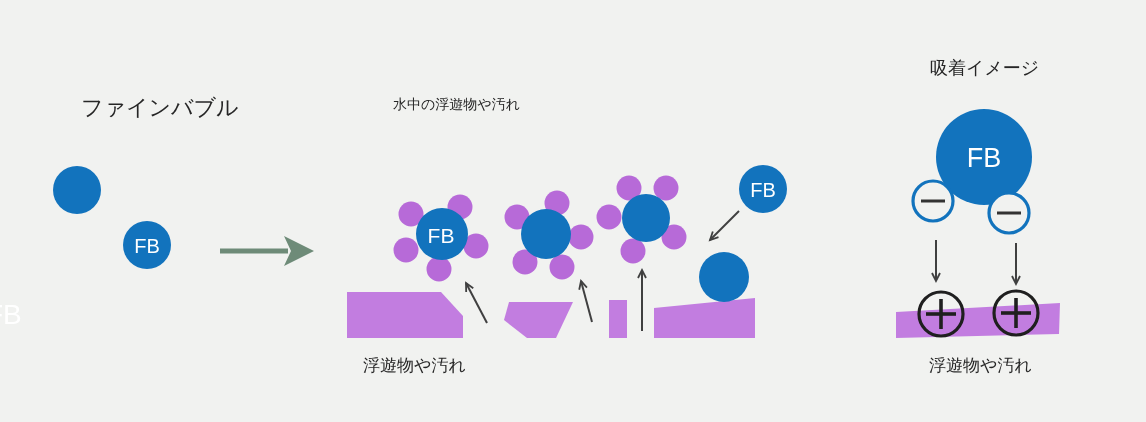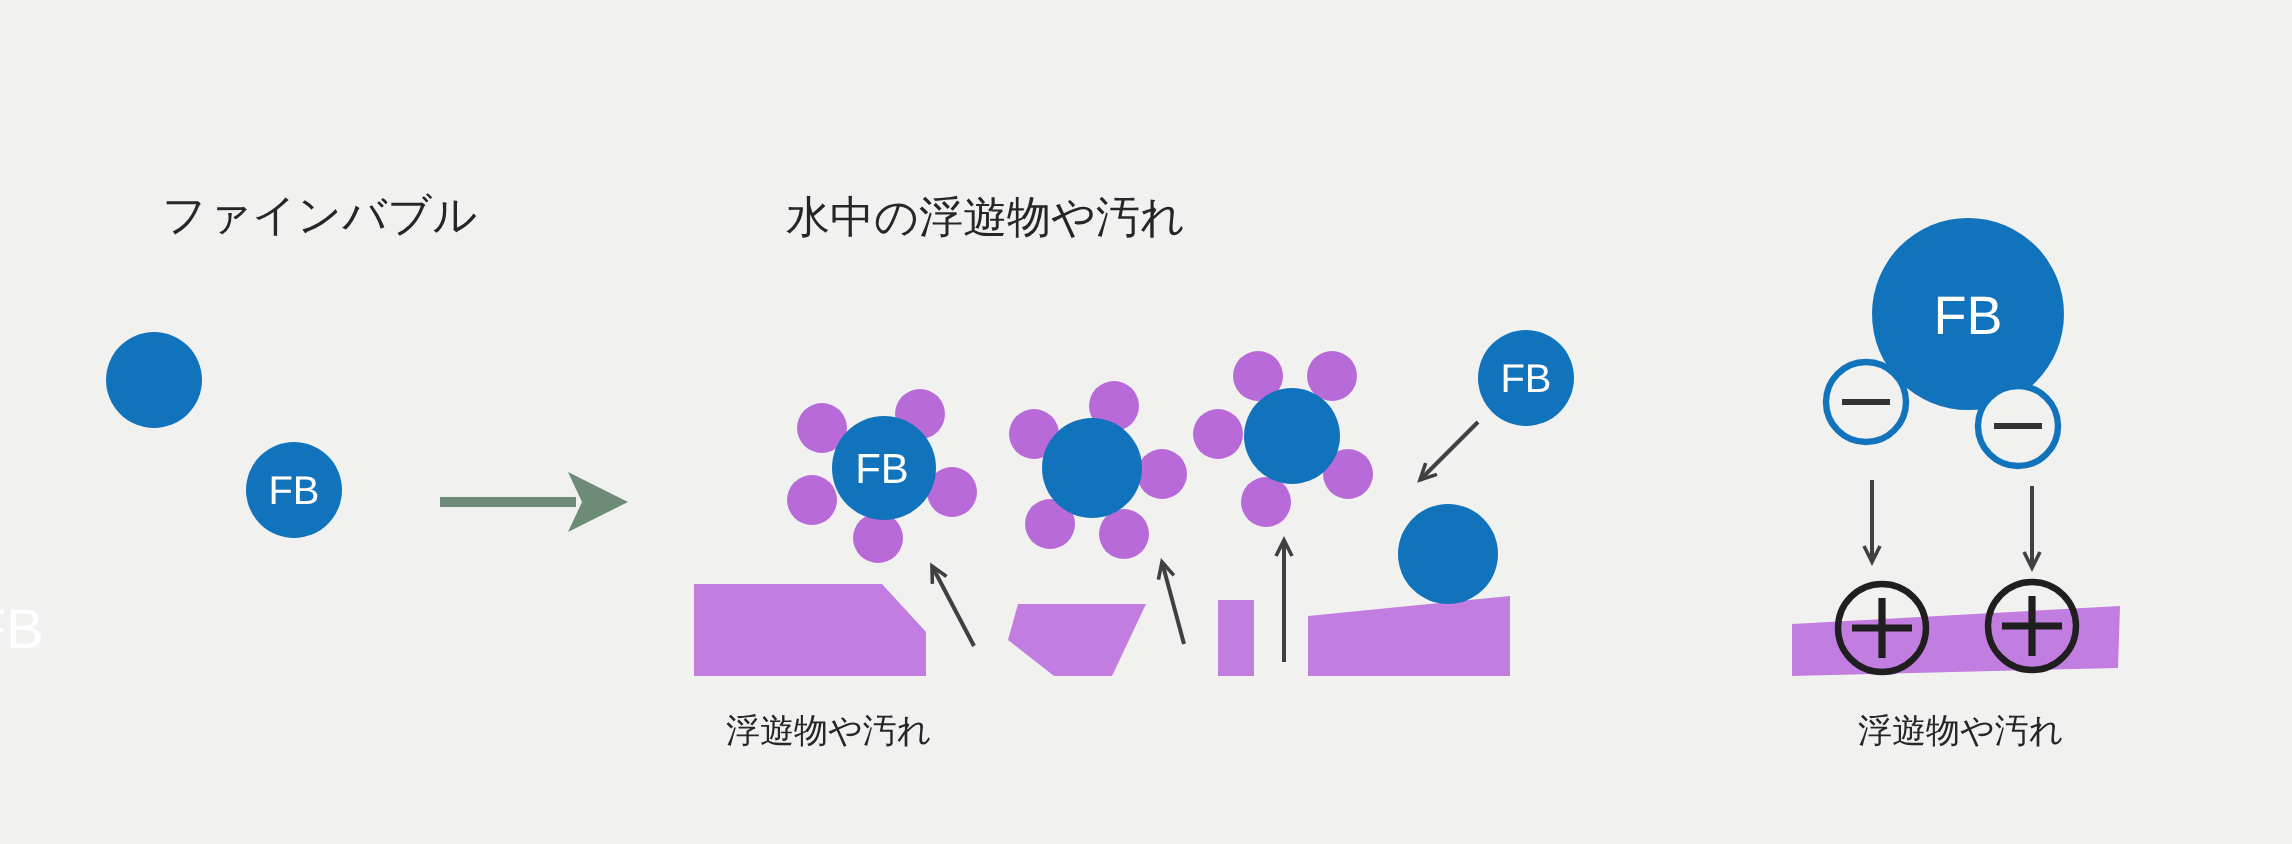--- a/index.html
+++ b/index.html
@@ -12,21 +12,21 @@
   }
   .canvas svg{position:absolute;left:0;top:0;}
   .label{
     position:absolute;
     color:#262626;
     white-space:nowrap;
     font-family:"Liberation Sans",sans-serif;
     line-height:1.2;
   }
   .title-left   {left:54px;  top:95px;  font-size:22px;margin-left:27px;}
-  .title-middle {left:393px; top:96px;  font-size:22px;}
+  .title-middle {left:393px; top:96px;  font-size:14px;}
   .title-right  {left:930px; top:58px;  font-size:18px;}
   .caption-middle{left:363px; top:356px; font-size:17px;}
   .caption-right {left:929px; top:356px; font-size:17px;}
   .edge-fb{
     left:-14px; top:298px;
     font-size:28px; color:#ffffff;
   }
   svg text.fb{
     fill:#ffffff;
     font-family:"Liberation Sans",sans-serif;
@@ -127,17 +127,18 @@
     </g>
     <g>
       <circle cx="1016" cy="313" r="22" fill="none" stroke="#1f1f1f" stroke-width="3.2"></circle>
       <line x1="1001" y1="313" x2="1031" y2="313" stroke="#1f1f1f" stroke-width="3.6"></line>
       <line x1="1016" y1="298" x2="1016" y2="328" stroke="#1f1f1f" stroke-width="3.6"></line>
     </g>
   </svg>
 
   <div class="label title-left">ファインバブル</div>
   <div class="label title-middle">水中の浮遊物や汚れ</div>
+  <div class="label title-right">吸着イメージ</div>
   <div class="label caption-middle">浮遊物や汚れ</div>
   <div class="label caption-right">浮遊物や汚れ</div>
   <div class="label edge-fb">FB</div>
 
 </div>
 
 </body></html>

